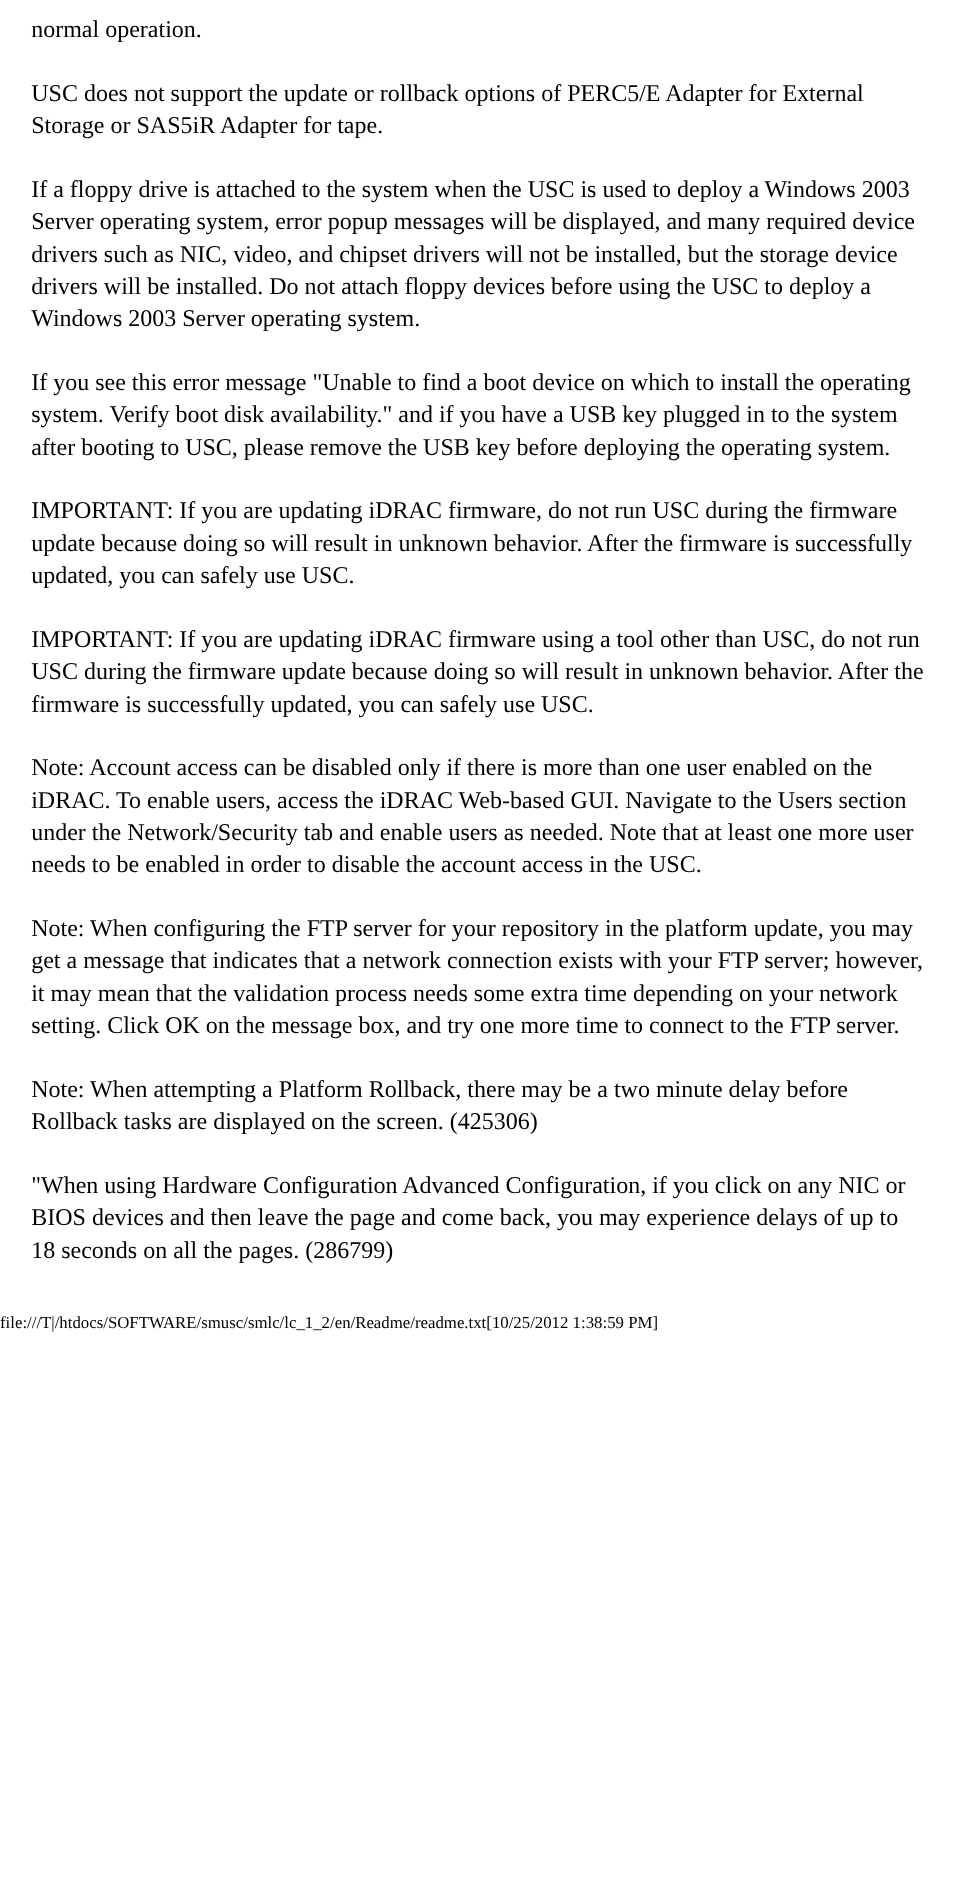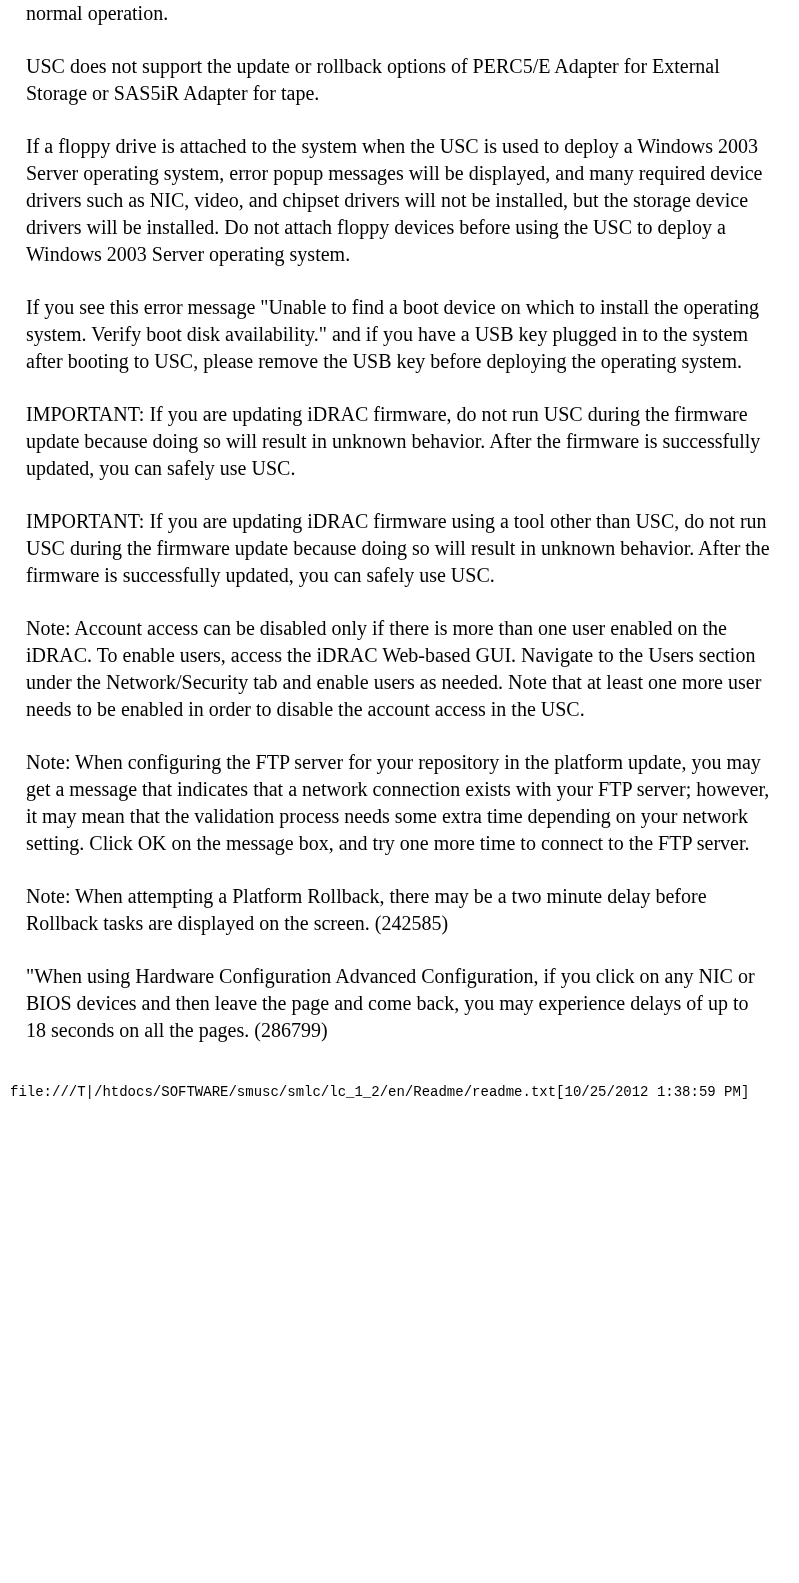--- a/index.html
+++ b/index.html
@@ -10,38 +10,38 @@
     font-size: 20px;
     color: #000000;
     width: 799px;
   }
   .content {
     padding: 0 26px;
     line-height: 1.35;
   }
   .para {
     margin-bottom: 26px;
+    margin-top: 12px;
   }
   .footer {
     position: relative;
     margin-top: 40px;
-    padding-left: 10px;
     font-size: 14px;
-    font-family: Liberation Mono, monospace;
+    font-family: Liberation Serif, serif;
   }
 </style>
 </head>
 <body>
 
 <div class="content">
   <div class="para">normal operation.</div>
   <div class="para">USC does not support the update or rollback options of PERC5/E Adapter for External Storage or SAS5iR Adapter for tape.</div>
   <div class="para">If a floppy drive is attached to the system when the USC is used to deploy a Windows 2003 Server operating system, error popup messages will be displayed, and many required device drivers such as NIC, video, and chipset drivers will not be installed, but the storage device drivers will be installed. Do not attach floppy devices before using the USC to deploy a Windows 2003 Server operating system.</div>
   <div class="para">If you see this error message "Unable to find a boot device on which to install the operating system. Verify boot disk availability." and if you have a USB key plugged in to the system after booting to USC, please remove the USB key before deploying the operating system.</div>
   <div class="para">IMPORTANT: If you are updating iDRAC firmware, do not run USC during the firmware update because doing so will result in unknown behavior. After the firmware is successfully updated, you can safely use USC.</div>
   <div class="para">IMPORTANT: If you are updating iDRAC firmware using a tool other than USC, do not run USC during the firmware update because doing so will result in unknown behavior. After the firmware is successfully updated, you can safely use USC.</div>
   <div class="para">Note: Account access can be disabled only if there is more than one user enabled on the iDRAC. To enable users, access the iDRAC Web-based GUI. Navigate to the Users section under the Network/Security tab and enable users as needed. Note that at least one more user needs to be enabled in order to disable the account access in the USC.</div>
   <div class="para">Note: When configuring the FTP server for your repository in the platform update, you may get a message that indicates that a network connection exists with your FTP server; however, it may mean that the validation process needs some extra time depending on your network setting. Click OK on the message box, and try one more time to connect to the FTP server.</div>
-  <div class="para">Note: When attempting a Platform Rollback, there may be a two minute delay before Rollback tasks are displayed on the screen. (242585)</div>
+  <div class="para">Note: When attempting a Platform Rollback, there may be a two minute delay before Rollback tasks are displayed on the screen. (425306)</div>
   <div class="para">"When using Hardware Configuration Advanced Configuration, if you click on any NIC or BIOS devices and then leave the page and come back, you may experience delays of up to 18 seconds on all the pages. (286799)</div>
 </div>
 
 <div class="footer">file:///T|/htdocs/SOFTWARE/smusc/smlc/lc_1_2/en/Readme/readme.txt[10/25/2012 1:38:59 PM]</div>
 
 </body></html>

